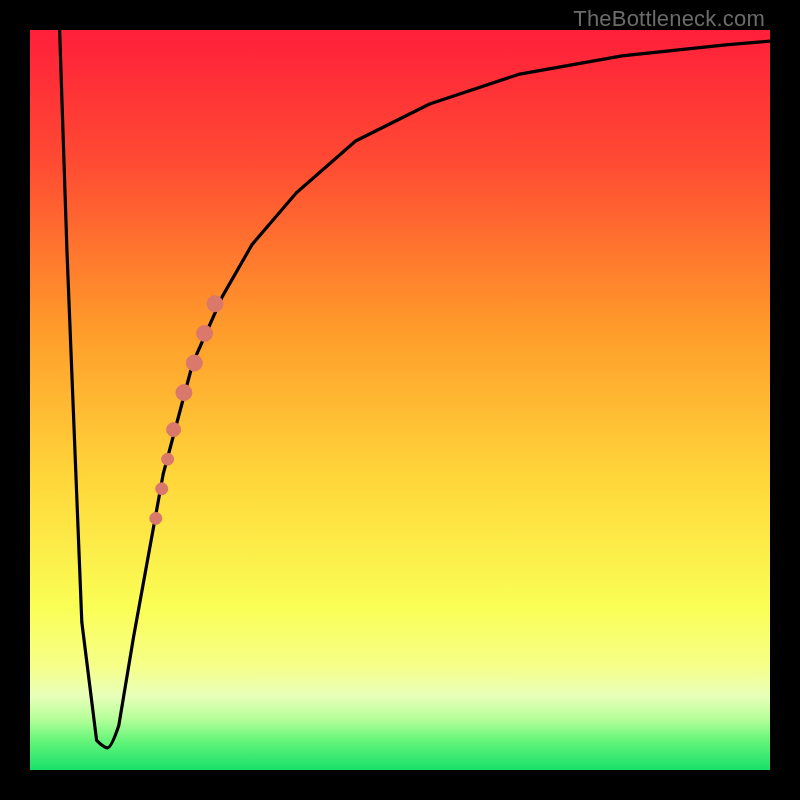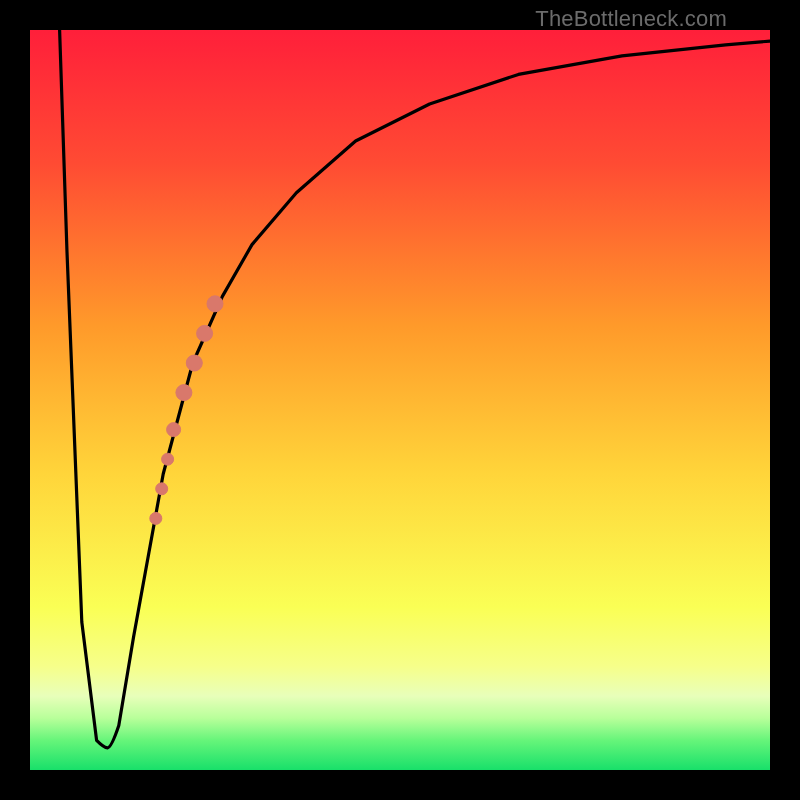--- a/index.html
+++ b/index.html
@@ -11,20 +11,21 @@
     overflow: hidden;
     font-family: Arial, Helvetica, sans-serif;
   }
   .frame {
     position: absolute;
     left: 0;
     top: 0;
     width: 759px;
     height: 800px;
     background: #000;
+    padding-left: 38px;
   }
   .plot-area {
     position: absolute;
     left: 30px;
     top: 30px;
     width: 740px;
     height: 740px;
     overflow: hidden;
   }
   .gradient {

